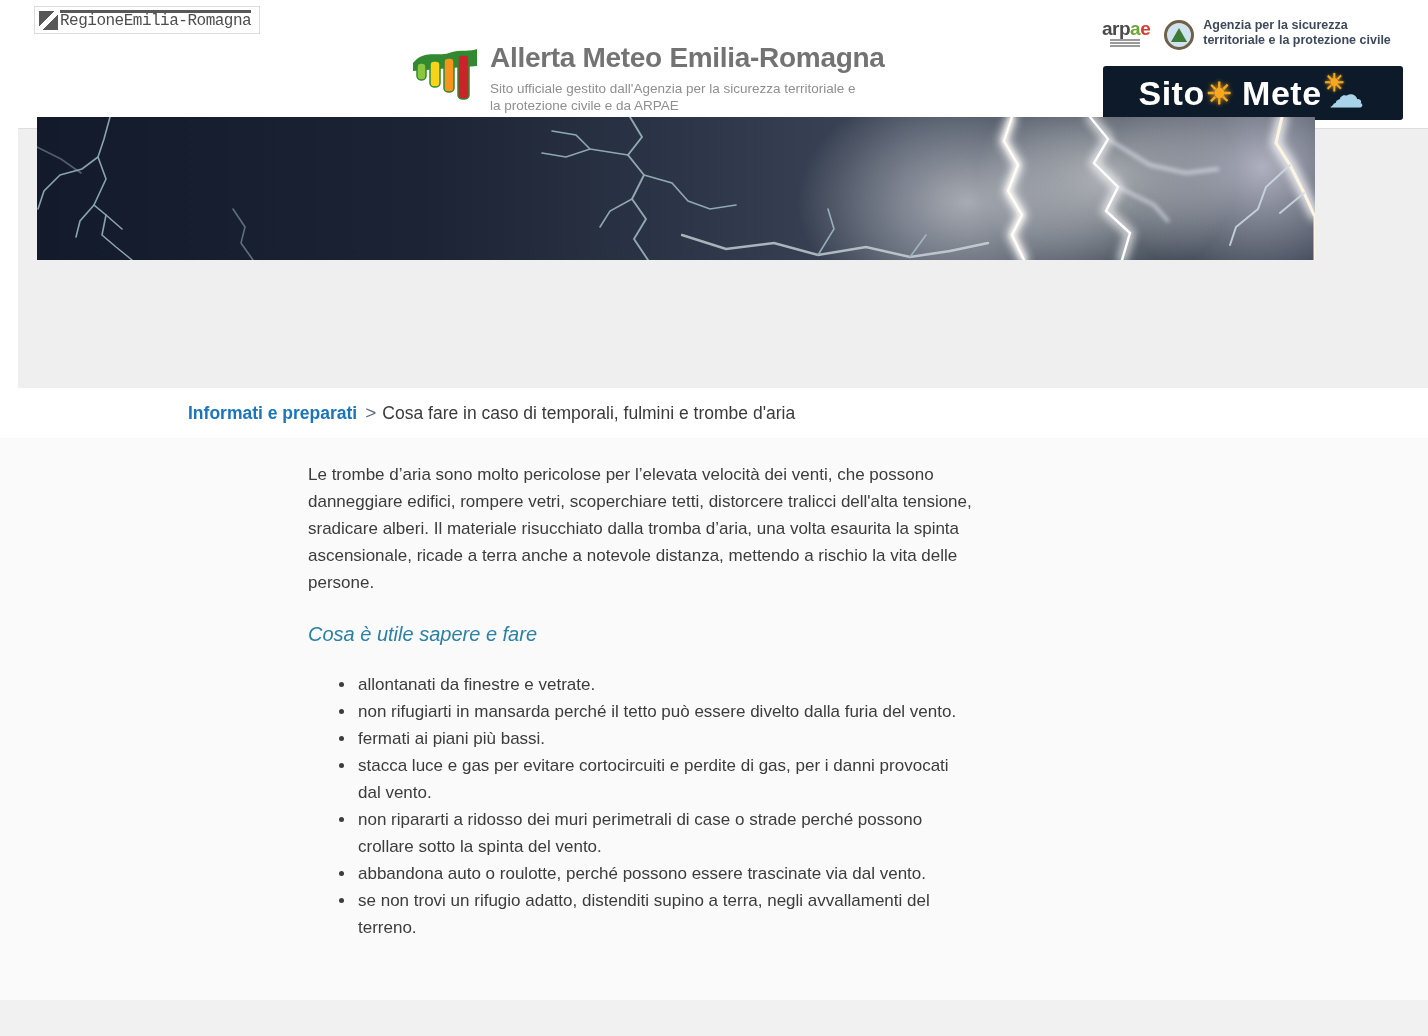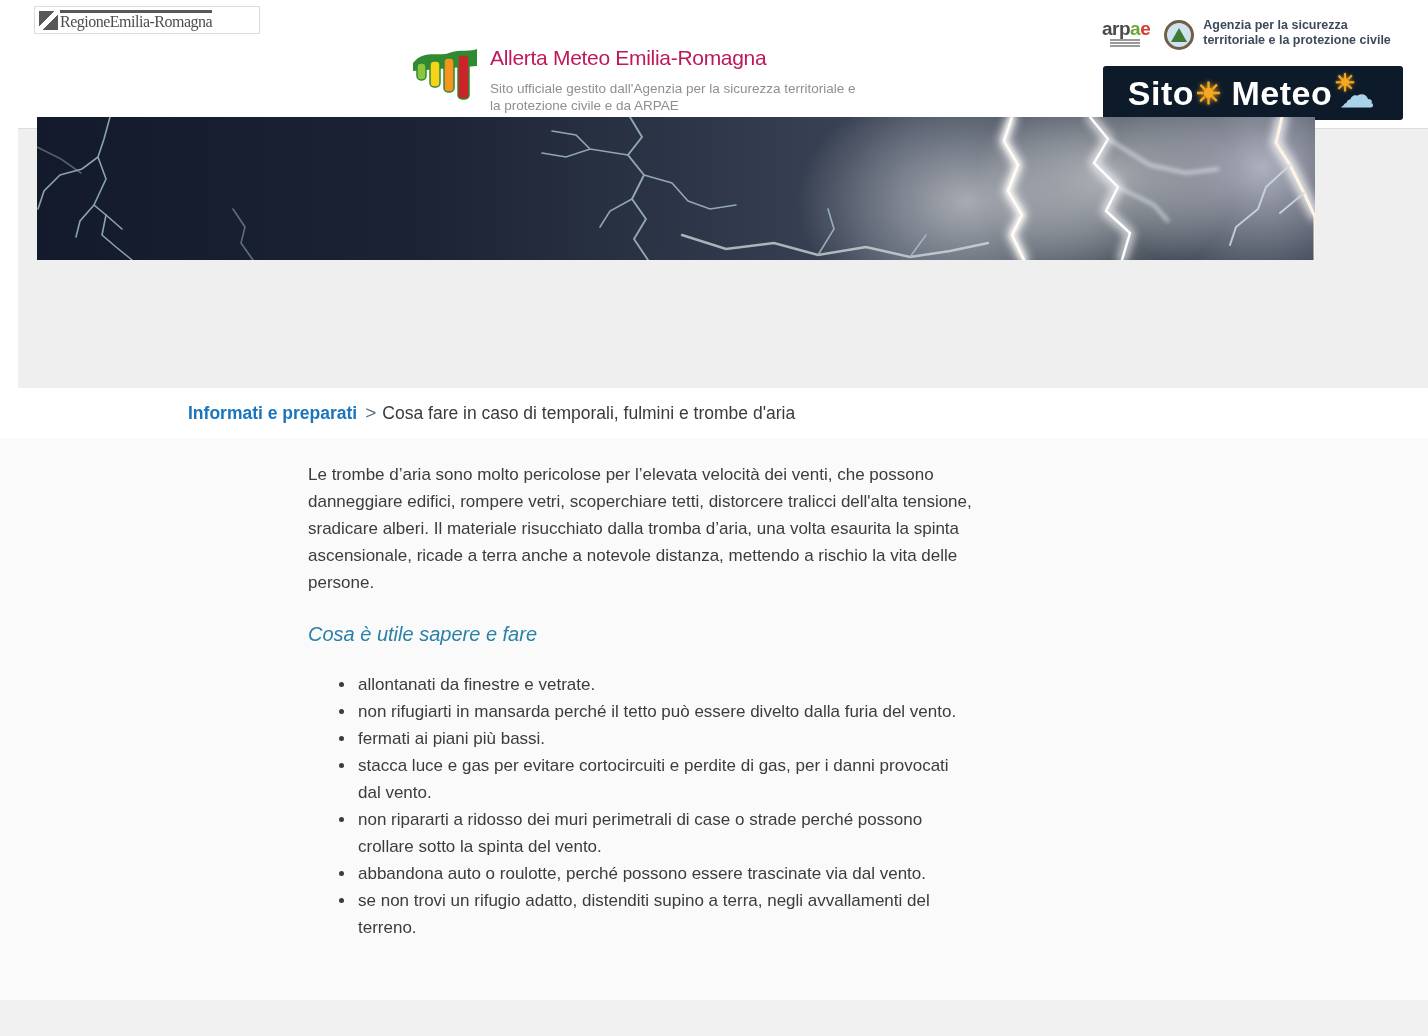--- a/index.html
+++ b/index.html
@@ -6,26 +6,26 @@
   html,body { width:1428px; height:1036px; background:#ffffff;
     font-family:"Liberation Sans", sans-serif; color:#3c3c3c; overflow:hidden; }
 
   
   .header { position:absolute; top:0; left:0; width:1428px; height:128px; background:#fff; }
 
   .region-logo { position:absolute; left:34px; top:6px; width:226px; height:28px;
     border:1px solid #dcdcdc; background:#fff; display:flex; align-items:center; padding:2px 4px; cursor:pointer; }
   .region-mark { width:19px; height:19px; flex:0 0 19px; margin-right:2px;
     background:linear-gradient(135deg,#585858 40%,#ffffff 40%,#ffffff 58%,#585858 58%); }
-  .region-text { font-family:Liberation Serif, serif; font-size:16px; letter-spacing:-0.5px;
+  .region-text { font-family:Liberation Mono, monospace; font-size:16px; letter-spacing:-0.5px;
     color:#4e4e4e; border-top:3px solid #585858; padding-top:0; line-height:17px; white-space:nowrap; }
 
   .site-logo { position:absolute; left:412px; top:44px; display:flex; align-items:flex-start; cursor:pointer; }
   .site-logo svg { margin-right:12px; margin-top:2px; }
-  .site-title { font-size:21px; font-weight:normal; color:#be185d; letter-spacing:-0.3px; line-height:28px; }
+  .site-title { font-size:28px; font-weight:bold; color:#737373; letter-spacing:-0.3px; line-height:28px; }
   .site-subtitle { font-size:13.5px; color:#8f8f8f; line-height:17px; max-width:378px; margin-top:8px; }
 
   .top-right { position:absolute; left:1102px; top:18px; width:310px; display:flex; align-items:flex-start; }
   .arpae { display:flex; flex-direction:column; margin-right:14px; margin-top:2px; cursor:pointer; }
   .arpae-word { font-size:19px; font-weight:bold; letter-spacing:-0.5px; line-height:18px; }
   .arpae-word .a1 { color:#4a4a4a; } .arpae-word .a2 { color:#6aa832; } .arpae-word .a3 { color:#d93a32; }
   .arpae-lines { width:30px; margin-left:8px; }
   .arpae-lines div { height:2px; background:#9a9a9a; margin-top:1px; }
   .pc-logo { width:30px; height:30px; border-radius:50%; background:#cfe2ee; border:3px solid #6f6047;
     position:relative; flex:0 0 30px; margin-right:9px; margin-top:2px; }
@@ -106,21 +106,21 @@
     <div class="pc-logo">
       <div class="pc-tri"></div>
     </div>
     <div class="agency-text">Agenzia per la sicurezza territoriale e la protezione civile</div>
   </div>
 
   <div class="meteo-banner">
     <span>Sito</span>
       <span class="sun-glyph">☀</span>
       <span style="width:8px; display:inline-block;"></span>
-      <span>Meteo</span>
+      <span>Mete</span>
       <span class="suncloud">
         <span class="s">☀</span>
         <span class="c">☁</span>
       </span>
   </div>
 </div>
 
 <div class="hero">
   <h1 class="hero-title">
     <span>Cosa fare in caso di temporali, fulmini e trombe</span>

